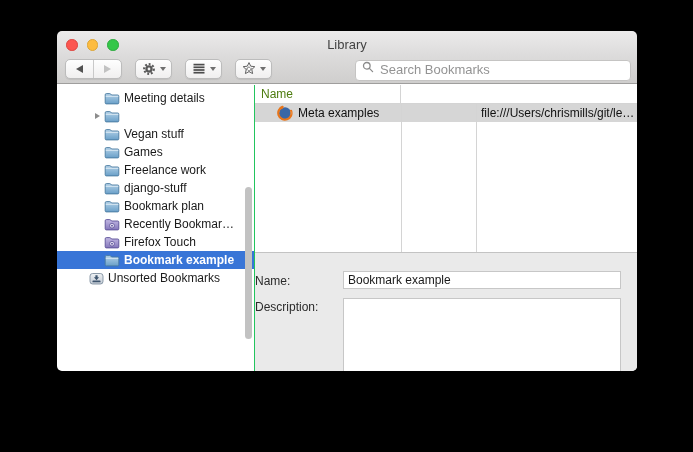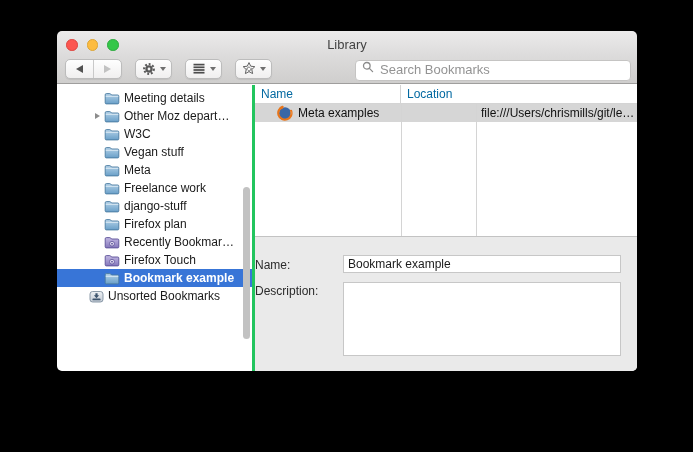--- a/index.html
+++ b/index.html
@@ -29,42 +29,42 @@
             gap:3px;box-sizing:border-box;box-shadow:0 1px 1px rgba(0,0,0,.08)}
   .chev{width:0;height:0;border-left:3px solid transparent;border-right:3px solid transparent;border-top:4px solid #6f6f6f}
   .search{position:absolute;left:298px;top:29px;width:276px;height:21px;background:#fff;
           border:1px solid #c5c4c3;border-radius:4px;display:flex;align-items:flex-start;gap:4px;
           padding:0 6px;box-sizing:border-box}
   .search input{border:none;outline:none;flex:1;min-width:0;font-size:13px;color:#333;background:transparent;
                 font-family:inherit}
   .search input::placeholder{color:#939393}
   
   .content{position:absolute;left:0;top:54px;right:0;bottom:0;display:flex;border-radius:0 0 5px 5px;overflow:hidden}
-  .sidebar{width:198px;background:#fff;border-right:3px solid #22c55e;box-sizing:border-box;
+  .sidebar{width:198px;background:#fff;border-right:1px solid #22c55e;box-sizing:border-box;
            padding-top:4px;position:relative;flex-shrink:0}
   .side-row{height:18px;display:flex;align-items:center;font-size:12px;color:#1a1a1a;white-space:nowrap}
   .side-row.selected{background:#3875d7;color:#fff;font-weight:bold}
   .side-row .disc{width:14px;display:flex;align-items:center;justify-content:center;flex-shrink:0}
   .side-row.ind1{padding-left:5px}
   .side-row.ind2{padding-left:33px}
   .side-row.ind1 .sicon{margin-left:12px}
   .sicon{width:16px;height:14px;display:flex;align-items:center;justify-content:center;flex-shrink:0}
   .slabel{margin-left:4px}
   .disc-collapsed{width:0;height:0;border-top:3.5px solid transparent;border-bottom:3.5px solid transparent;border-left:5.5px solid #8c8c8c}
   .disc-expanded{width:0;height:0;border-left:3.5px solid transparent;border-right:3.5px solid transparent;border-top:5.5px solid #8c8c8c}
   .scroll-thumb{position:absolute;right:2px;top:102px;width:7px;height:152px;background:#c2c2c2;border-radius:4px;z-index:6}
   
   .main{flex:1;display:flex;flex-direction:column;min-width:0;background:#fff}
-  .cols-header{height:19px;display:flex;font-size:12px;color:#0369a1;background:#fff;
+  .cols-header{height:19px;display:flex;font-size:12px;color:#4d7c0f;background:#fff;
                border-bottom:1px solid #d4d4d4;box-sizing:border-box;flex-shrink:0}
   .colh{padding:2px 0 0 6px;box-sizing:border-box;white-space:nowrap;overflow:hidden}
   .w-name{width:146px;border-right:1px solid #d4d4d4}
   .w-tags{width:74px;border-right:1px solid #d4d4d4}
   .w-loc{flex:1;min-width:0}
-  .list-body{height:132px;position:relative;background:#fff;flex-shrink:0}
+  .list-body{height:148px;position:relative;background:#fff;flex-shrink:0}
   .vsep{position:absolute;top:0;bottom:0;width:1px;background:#d4d4d4;z-index:2}
   .vsep.s1{left:146px}.vsep.s2{left:221px}
   .list-row{height:18px;display:flex;align-items:center;font-size:12px;color:#111;position:relative;z-index:1}
   .list-row.selected{background:#d6d6d6}
   .cell{box-sizing:border-box;white-space:nowrap;overflow:hidden;display:flex;align-items:center;height:100%}
   .cell.name{width:146px;padding-left:22px;gap:5px}
   .cell.tags{width:75px}
   .cell.loc{flex:1;min-width:0;padding-left:5px}
   
   .details{flex:1;background:#eaeaea;border-top:1px solid #c3c3c3;position:relative;font-size:12px;color:#2b2b2b;box-sizing:border-box}
@@ -170,37 +170,20 @@
                 <defs>
                   <linearGradient id="fgA" x1="0" y1="0" x2="0" y2="1">
                     <stop offset="0" stop-color="#b4d2e8"></stop>
                     <stop offset="1" stop-color="#699fc8"></stop>
                   </linearGradient>
                 </defs>
                 <path d="M1.2 2.8 Q1.2 1.6 2.4 1.6 L5.8 1.6 Q6.3 1.6 6.7 2 L7.6 3 L13.7 3 Q14.8 3 14.8 4.1 L14.8 10.8 Q14.8 11.9 13.7 11.9 L2.3 11.9 Q1.2 11.9 1.2 10.8 Z" fill="url(#fgA)" stroke="#47799f" stroke-width="0.9"></path>
                 <path d="M1.7 4.4 L14.3 4.4" stroke="rgba(255,255,255,0.5)" stroke-width="1.1"></path>
               </svg>
             </span>
-            <span class="slabel">Other Moz depart…</span>
-          </div>
-          <div class="side-row ind2">
-            <span class="disc"></span>
-            <span class="sicon">
-              <svg width="16" height="13" viewBox="0 0 16 13">
-                <defs>
-                  <linearGradient id="fgA" x1="0" y1="0" x2="0" y2="1">
-                    <stop offset="0" stop-color="#b4d2e8"></stop>
-                    <stop offset="1" stop-color="#699fc8"></stop>
-                  </linearGradient>
-                </defs>
-                <path d="M1.2 2.8 Q1.2 1.6 2.4 1.6 L5.8 1.6 Q6.3 1.6 6.7 2 L7.6 3 L13.7 3 Q14.8 3 14.8 4.1 L14.8 10.8 Q14.8 11.9 13.7 11.9 L2.3 11.9 Q1.2 11.9 1.2 10.8 Z" fill="url(#fgA)" stroke="#47799f" stroke-width="0.9"></path>
-                <path d="M1.7 4.4 L14.3 4.4" stroke="rgba(255,255,255,0.5)" stroke-width="1.1"></path>
-              </svg>
-            </span>
-            <span class="slabel">W3C</span>
           </div>
           <div class="side-row ind2">
             <span class="disc"></span>
             <span class="sicon">
               <svg width="16" height="13" viewBox="0 0 16 13">
                 <defs>
                   <linearGradient id="fgA" x1="0" y1="0" x2="0" y2="1">
                     <stop offset="0" stop-color="#b4d2e8"></stop>
                     <stop offset="1" stop-color="#699fc8"></stop>
                   </linearGradient>
@@ -218,21 +201,21 @@
                 <defs>
                   <linearGradient id="fgA" x1="0" y1="0" x2="0" y2="1">
                     <stop offset="0" stop-color="#b4d2e8"></stop>
                     <stop offset="1" stop-color="#699fc8"></stop>
                   </linearGradient>
                 </defs>
                 <path d="M1.2 2.8 Q1.2 1.6 2.4 1.6 L5.8 1.6 Q6.3 1.6 6.7 2 L7.6 3 L13.7 3 Q14.8 3 14.8 4.1 L14.8 10.8 Q14.8 11.9 13.7 11.9 L2.3 11.9 Q1.2 11.9 1.2 10.8 Z" fill="url(#fgA)" stroke="#47799f" stroke-width="0.9"></path>
                 <path d="M1.7 4.4 L14.3 4.4" stroke="rgba(255,255,255,0.5)" stroke-width="1.1"></path>
               </svg>
             </span>
-            <span class="slabel">Meta</span>
+            <span class="slabel">Games</span>
           </div>
           <div class="side-row ind2">
             <span class="disc"></span>
             <span class="sicon">
               <svg width="16" height="13" viewBox="0 0 16 13">
                 <defs>
                   <linearGradient id="fgA" x1="0" y1="0" x2="0" y2="1">
                     <stop offset="0" stop-color="#b4d2e8"></stop>
                     <stop offset="1" stop-color="#699fc8"></stop>
                   </linearGradient>
@@ -266,21 +249,21 @@
                 <defs>
                   <linearGradient id="fgA" x1="0" y1="0" x2="0" y2="1">
                     <stop offset="0" stop-color="#b4d2e8"></stop>
                     <stop offset="1" stop-color="#699fc8"></stop>
                   </linearGradient>
                 </defs>
                 <path d="M1.2 2.8 Q1.2 1.6 2.4 1.6 L5.8 1.6 Q6.3 1.6 6.7 2 L7.6 3 L13.7 3 Q14.8 3 14.8 4.1 L14.8 10.8 Q14.8 11.9 13.7 11.9 L2.3 11.9 Q1.2 11.9 1.2 10.8 Z" fill="url(#fgA)" stroke="#47799f" stroke-width="0.9"></path>
                 <path d="M1.7 4.4 L14.3 4.4" stroke="rgba(255,255,255,0.5)" stroke-width="1.1"></path>
               </svg>
             </span>
-            <span class="slabel">Firefox plan</span>
+            <span class="slabel">Bookmark plan</span>
           </div>
           <div class="side-row ind2">
             <span class="disc"></span>
             <span class="sicon">
               <svg width="16" height="13" viewBox="0 0 16 13">
                 <defs>
                   <linearGradient id="sgA" x1="0" y1="0" x2="0" y2="1">
                     <stop offset="0" stop-color="#c2b8e3"></stop>
                     <stop offset="1" stop-color="#8477bb"></stop>
                   </linearGradient>
@@ -342,21 +325,20 @@
             </span>
             <span class="slabel">Unsorted Bookmarks</span>
           </div>
         </div>
       <div class="scroll-thumb"></div>
     </div>
 
     <div class="main">
       <div class="cols-header">
         <div class="colh w-name">Name</div>
-        <div class="colh w-loc">Location</div>
       </div>
       <div class="list-body">
         <div class="vsep s1"></div>
         <div class="vsep s2"></div>
         <div id="list-rows">
             <div class="list-row selected">
               <div class="cell name">
                 <span style="display: flex;">
                   <svg width="16" height="16" viewBox="0 0 16 16">
                     <circle cx="8" cy="8.3" r="6" fill="#3a67a6"></circle>

